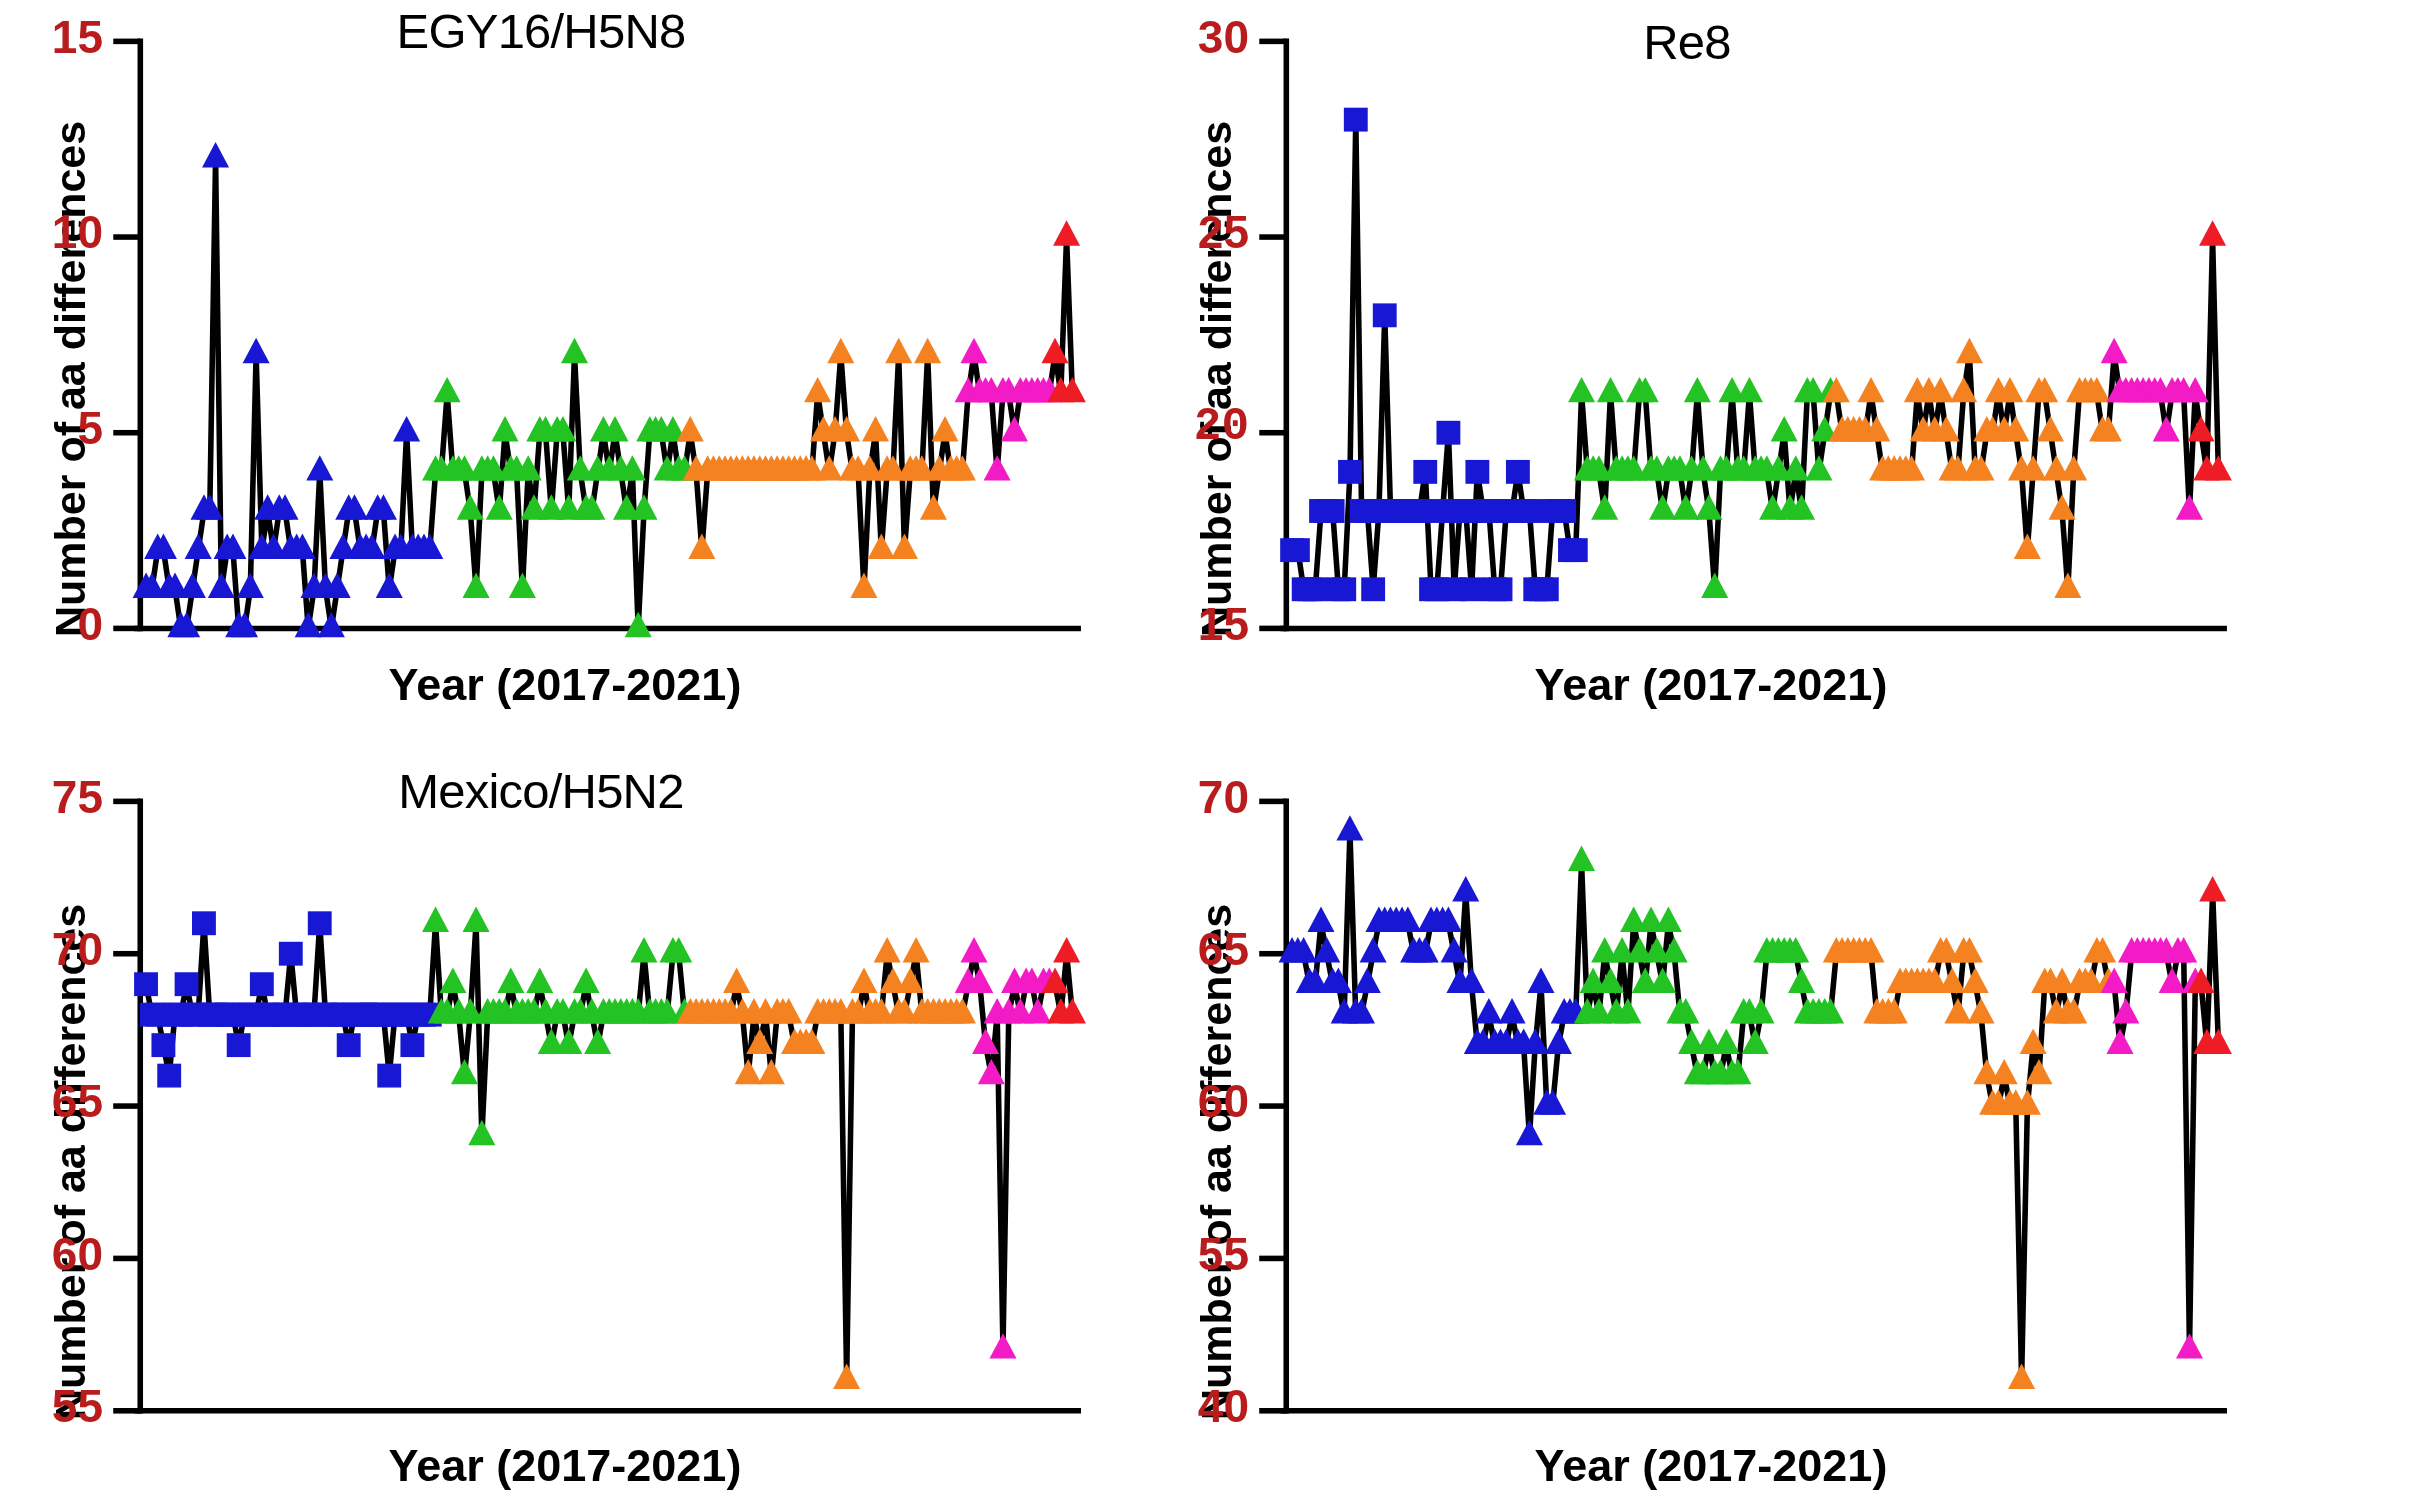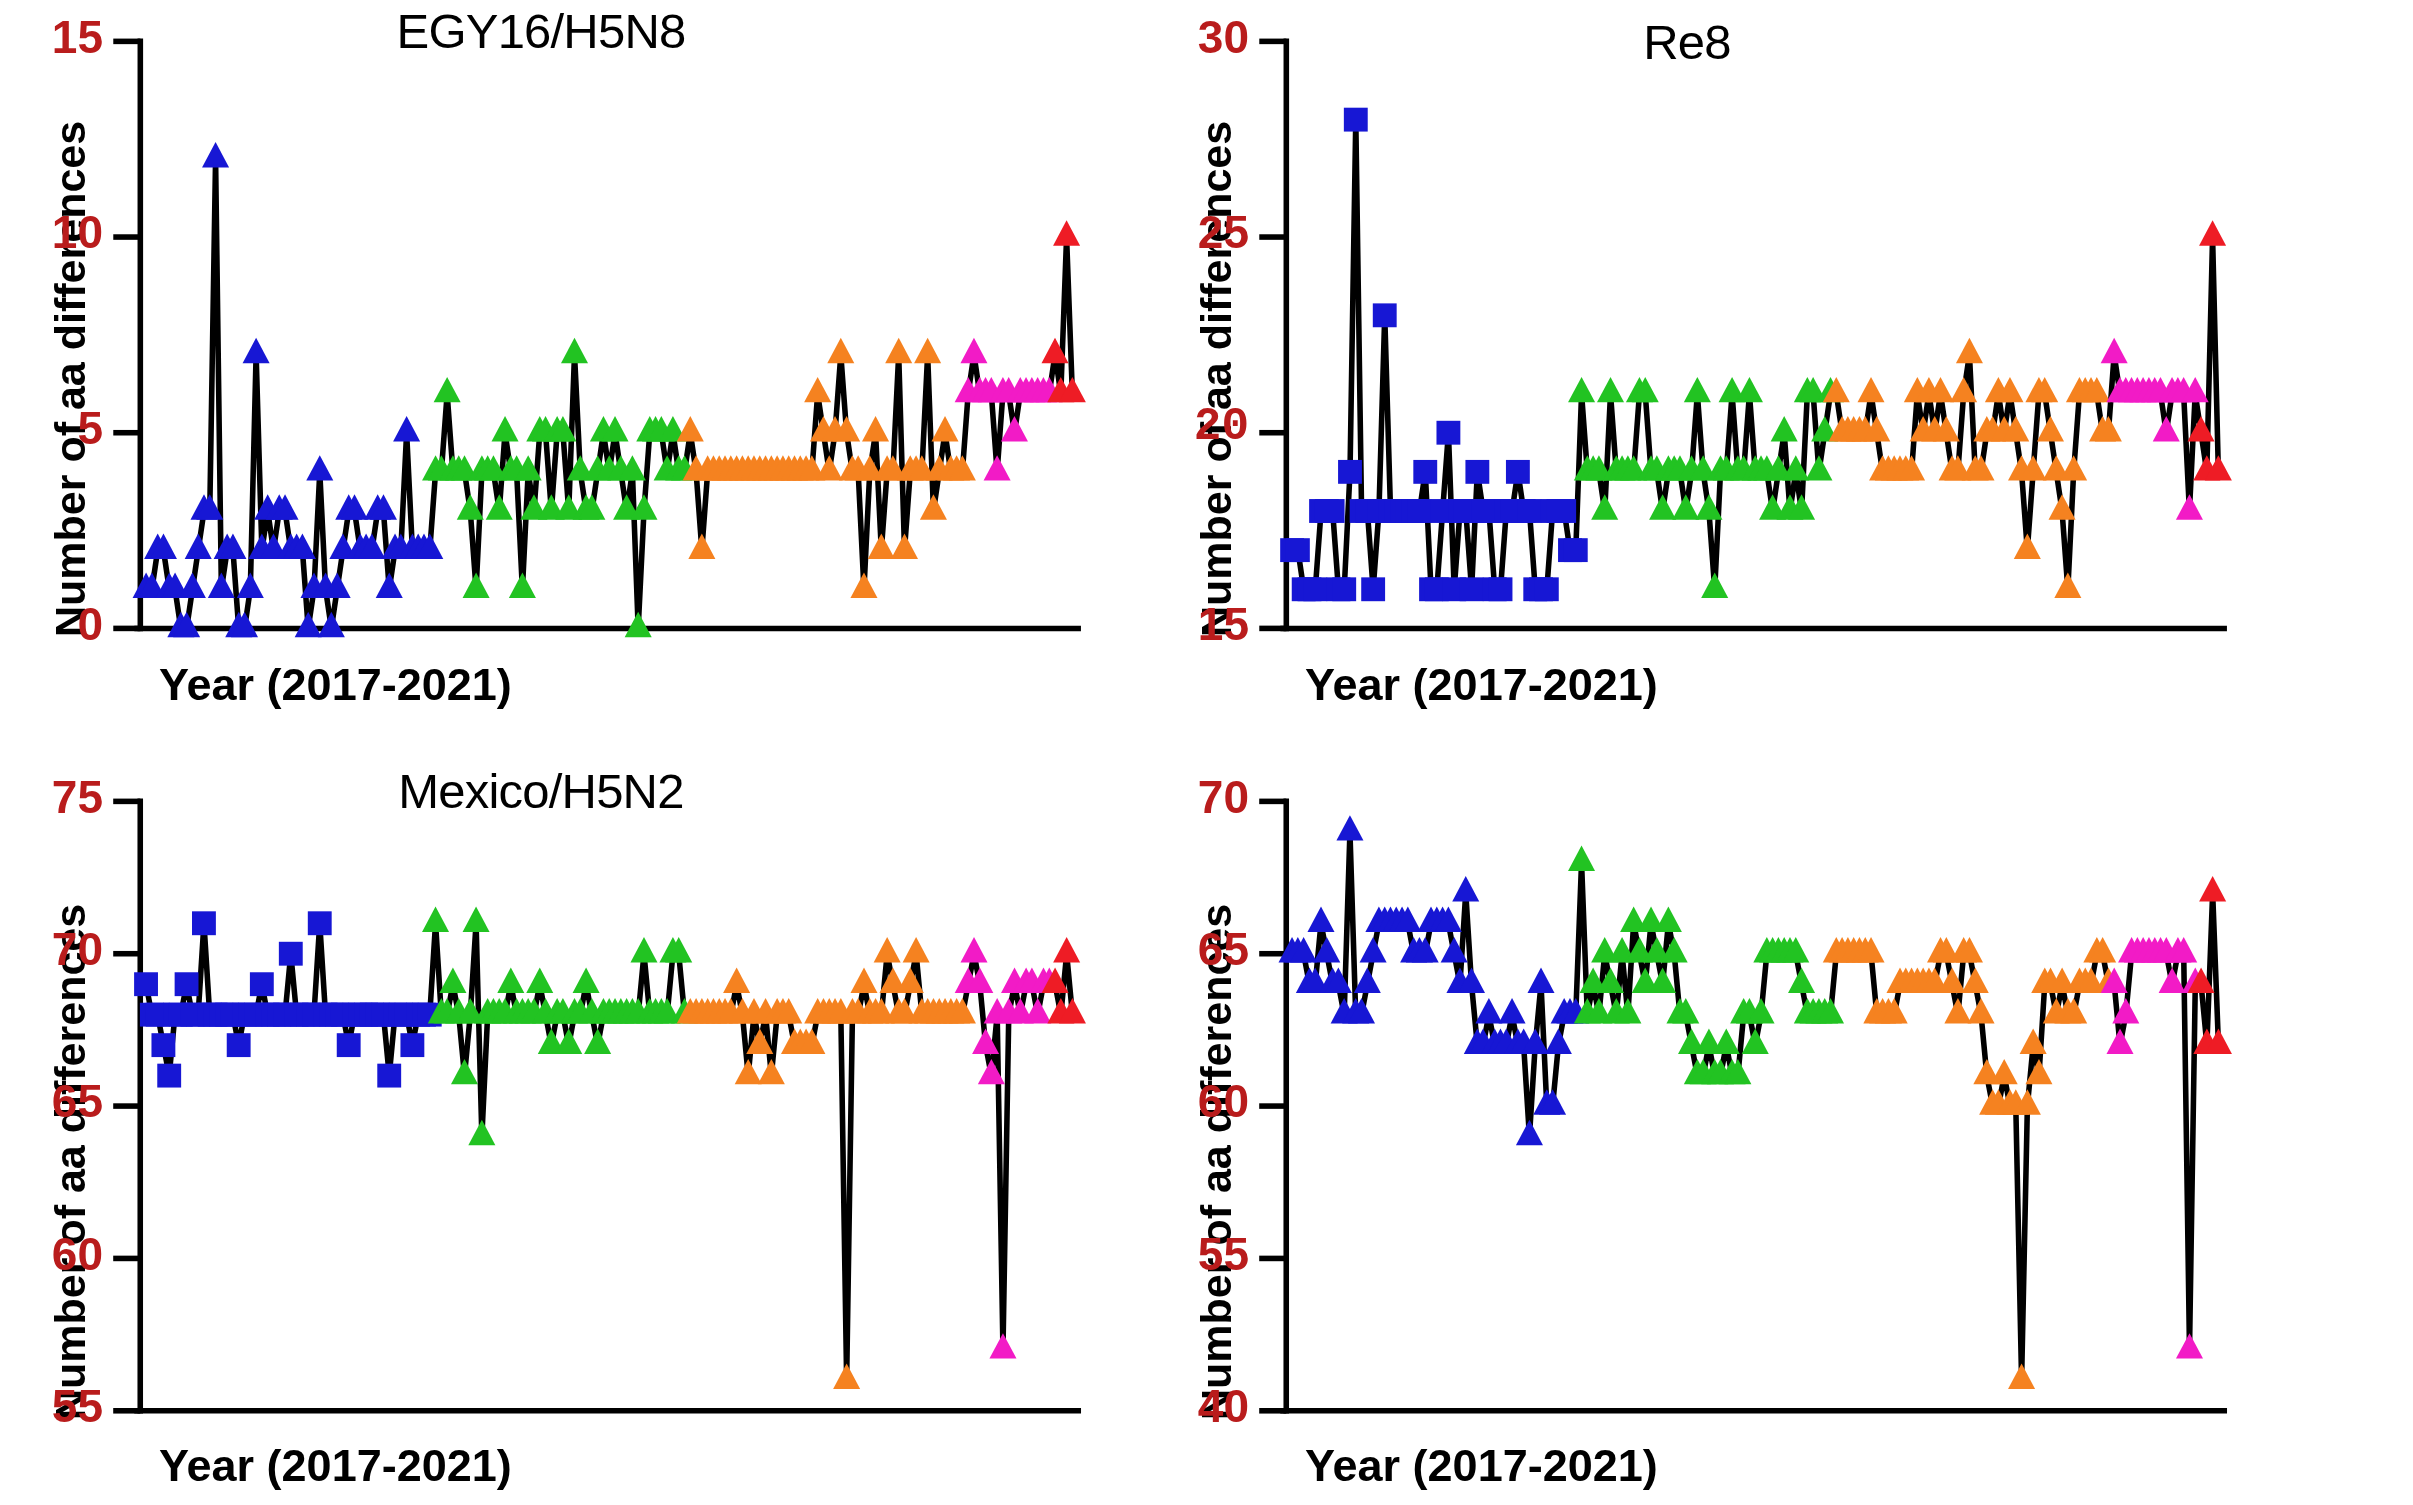--- a/index.html
+++ b/index.html
@@ -11,21 +11,21 @@
     position:absolute;left:0;right:0;top:0;text-align:center;
     font-family:"Liberation Sans",sans-serif;font-weight:normal;
     font-size:49px;color:#000;letter-spacing:-0.8px;white-space:nowrap;
   }
   .ylabel{
     position:absolute;font-family:"Liberation Sans",sans-serif;font-weight:bold;
     font-size:43px;color:#000;white-space:nowrap;
     transform-origin:0 0;transform:rotate(-90deg);
   }
   .xlabel{
-    position:absolute;left:0;right:0;
+    position:absolute;left:0;right:0;text-align:center;
     font-family:"Liberation Sans",sans-serif;font-weight:bold;
     font-size:45px;color:#000;white-space:nowrap;
   }
   .ytick-label{
     position:absolute;text-align:right;
     font-family:"Liberation Sans",sans-serif;font-weight:bold;
     font-size:46px;color:#b91c1c;white-space:nowrap;
   }
   .plotsvg{position:absolute;display:block;}
   .axis-line{stroke:#000;stroke-width:7;fill:none;stroke-linecap:square;}

